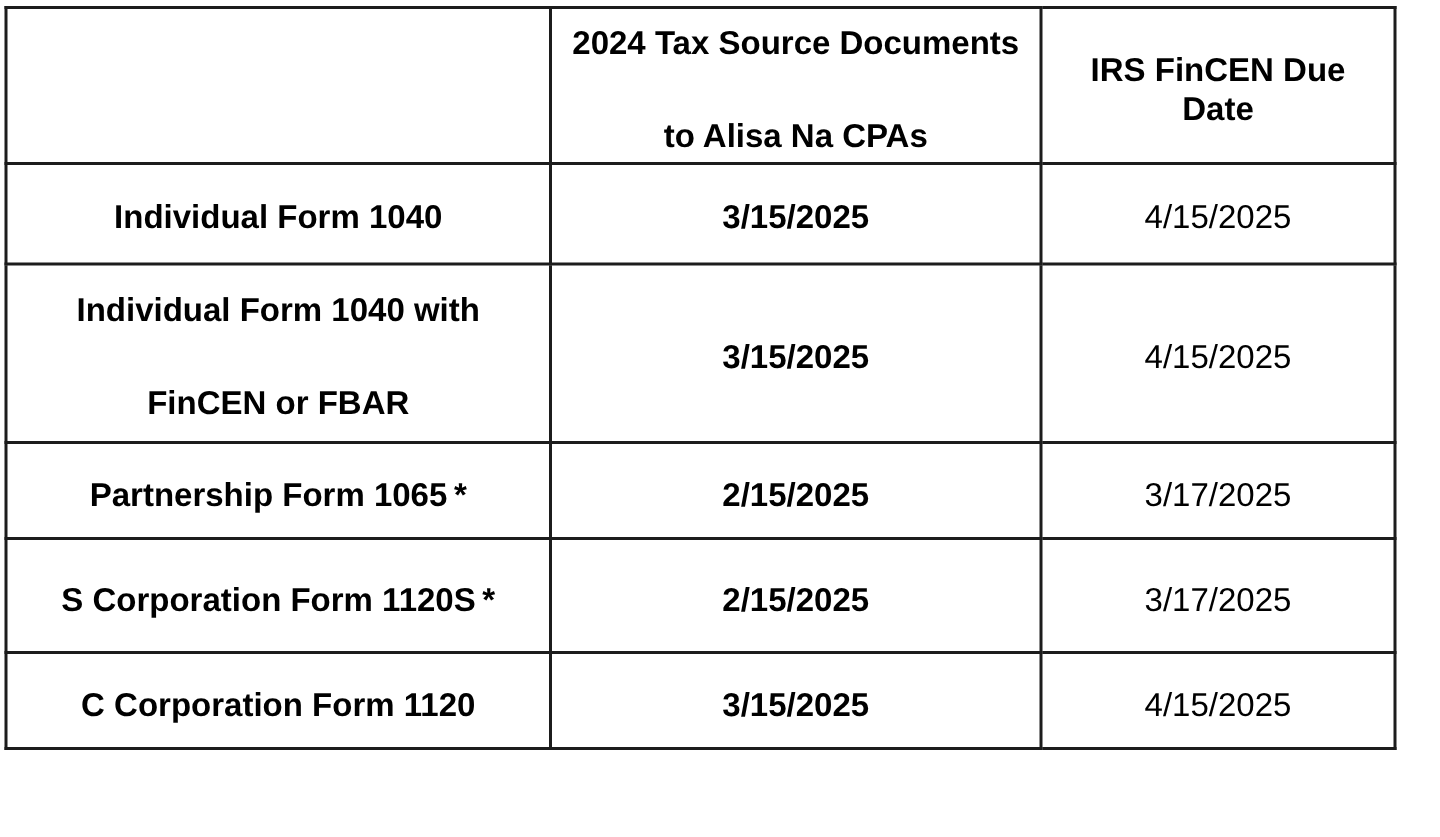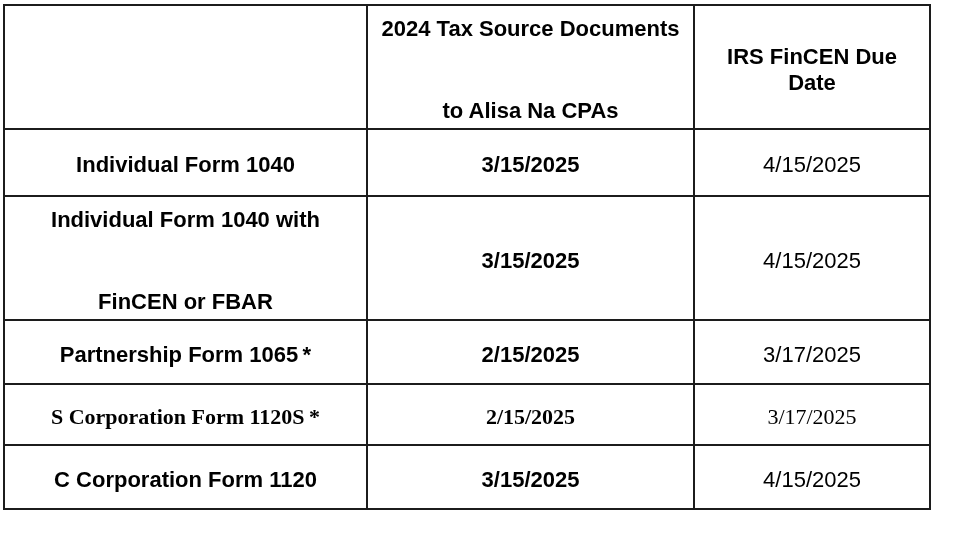--- a/index.html
+++ b/index.html
@@ -32,30 +32,30 @@
     font-size: 22px;
     line-height: 1.18;
     overflow: hidden;
   }
   .col-label   { width: 363px; }
   .col-source  { width: 327px; }
   .col-irs     { width: 236px; }
 
   tr.r-header  { height: 92px; }
   tr.r-1       { height: 67px; border-radius: 12px;  }
-  tr.r-2       { height: 106px; }
+  tr.r-2       { height: 119px; }
   tr.r-3       { height: 64px;  }
-  tr.r-4       { height: 61px; font-family: Liberation Serif, serif;  }
+  tr.r-4       { height: 76px;  }
   tr.r-5       { height: 64px; padding-left: 44px;  }
 
   .bold { font-weight: bold; }
   .regular { font-weight: normal; margin-top: 28px; }
 
   .cell-line { display: block; }
-  .cell-line + .cell-line { margin-top: 56px; }
+  .cell-line + .cell-line { margin-top: 36px; }
 </style>
 </head>
 <body>
 
 <div class="sheet">
   <table class="tax-table">
     <colgroup>
       <col class="col-label">
       <col class="col-source">
       <col class="col-irs">

